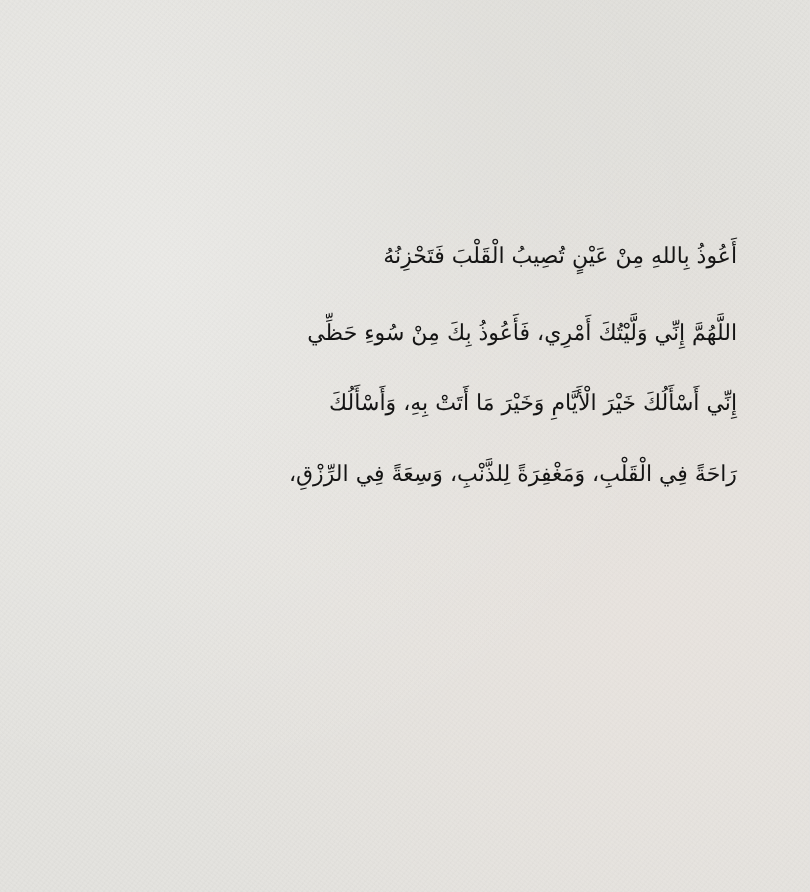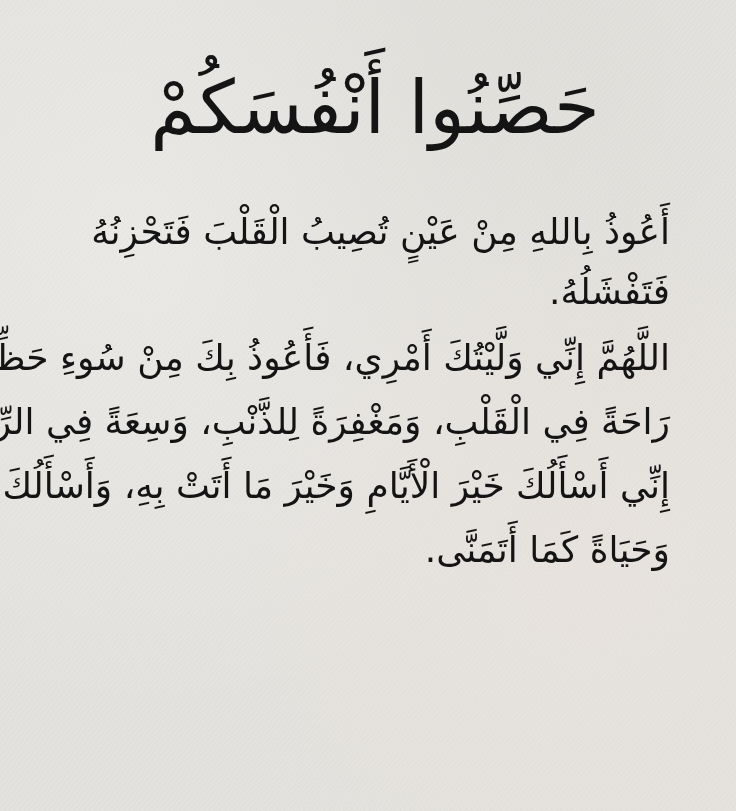--- a/index.html
+++ b/index.html
@@ -42,21 +42,21 @@
       font-weight: normal;
       white-space: nowrap;
       letter-spacing: 0;
     }
     .body-text {
       position: absolute;
       top: 200px;
       right: 66px;
       left: 110px;
       font-family: "DejaVu Sans", sans-serif;
-      font-size: 36px;
+      font-size: 20px;
       line-height: 1;
     }
     .line {
       display: block;
       white-space: nowrap;
       text-align: right;
       height: 64px;
       line-height: 64px;
     }
     .line.short {
@@ -66,27 +66,24 @@
     .line.para-start {
       margin-top: 6px;
     }
   </style>
 </head>
 <body>
 
 <div class="paper"></div>
 
 <div class="content">
-  <div class="title">حَصِّنُوا أَنْفُسَكُمْ</div>
 
   <div class="body-text">
     <div>
       <span class="line">أَعُوذُ بِاللهِ مِنْ عَيْنٍ تُصِيبُ الْقَلْبَ فَتَحْزِنُهُ</span>
-      <span class="line short">فَتَفْشَلُهُ.</span>
     </div>
     <div>
       <span class="line para-start">اللَّهُمَّ إِنِّي وَلَّيْتُكَ أَمْرِي، فَأَعُوذُ بِكَ مِنْ سُوءِ حَظِّي</span>
+      <span class="line">إِنِّي أَسْأَلُكَ خَيْرَ الْأَيَّامِ وَخَيْرَ مَا أَتَتْ بِهِ، وَأَسْأَلُكَ</span>
       <span class="line">رَاحَةً فِي الْقَلْبِ، وَمَغْفِرَةً لِلذَّنْبِ، وَسِعَةً فِي الرِّزْقِ،</span>
-      <span class="line">إِنِّي أَسْأَلُكَ خَيْرَ الْأَيَّامِ وَخَيْرَ مَا أَتَتْ بِهِ، وَأَسْأَلُكَ</span>
-      <span class="line">وَحَيَاةً كَمَا أَتَمَنَّى.</span>
     </div>
   </div>
 </div>
 
 </body></html>

